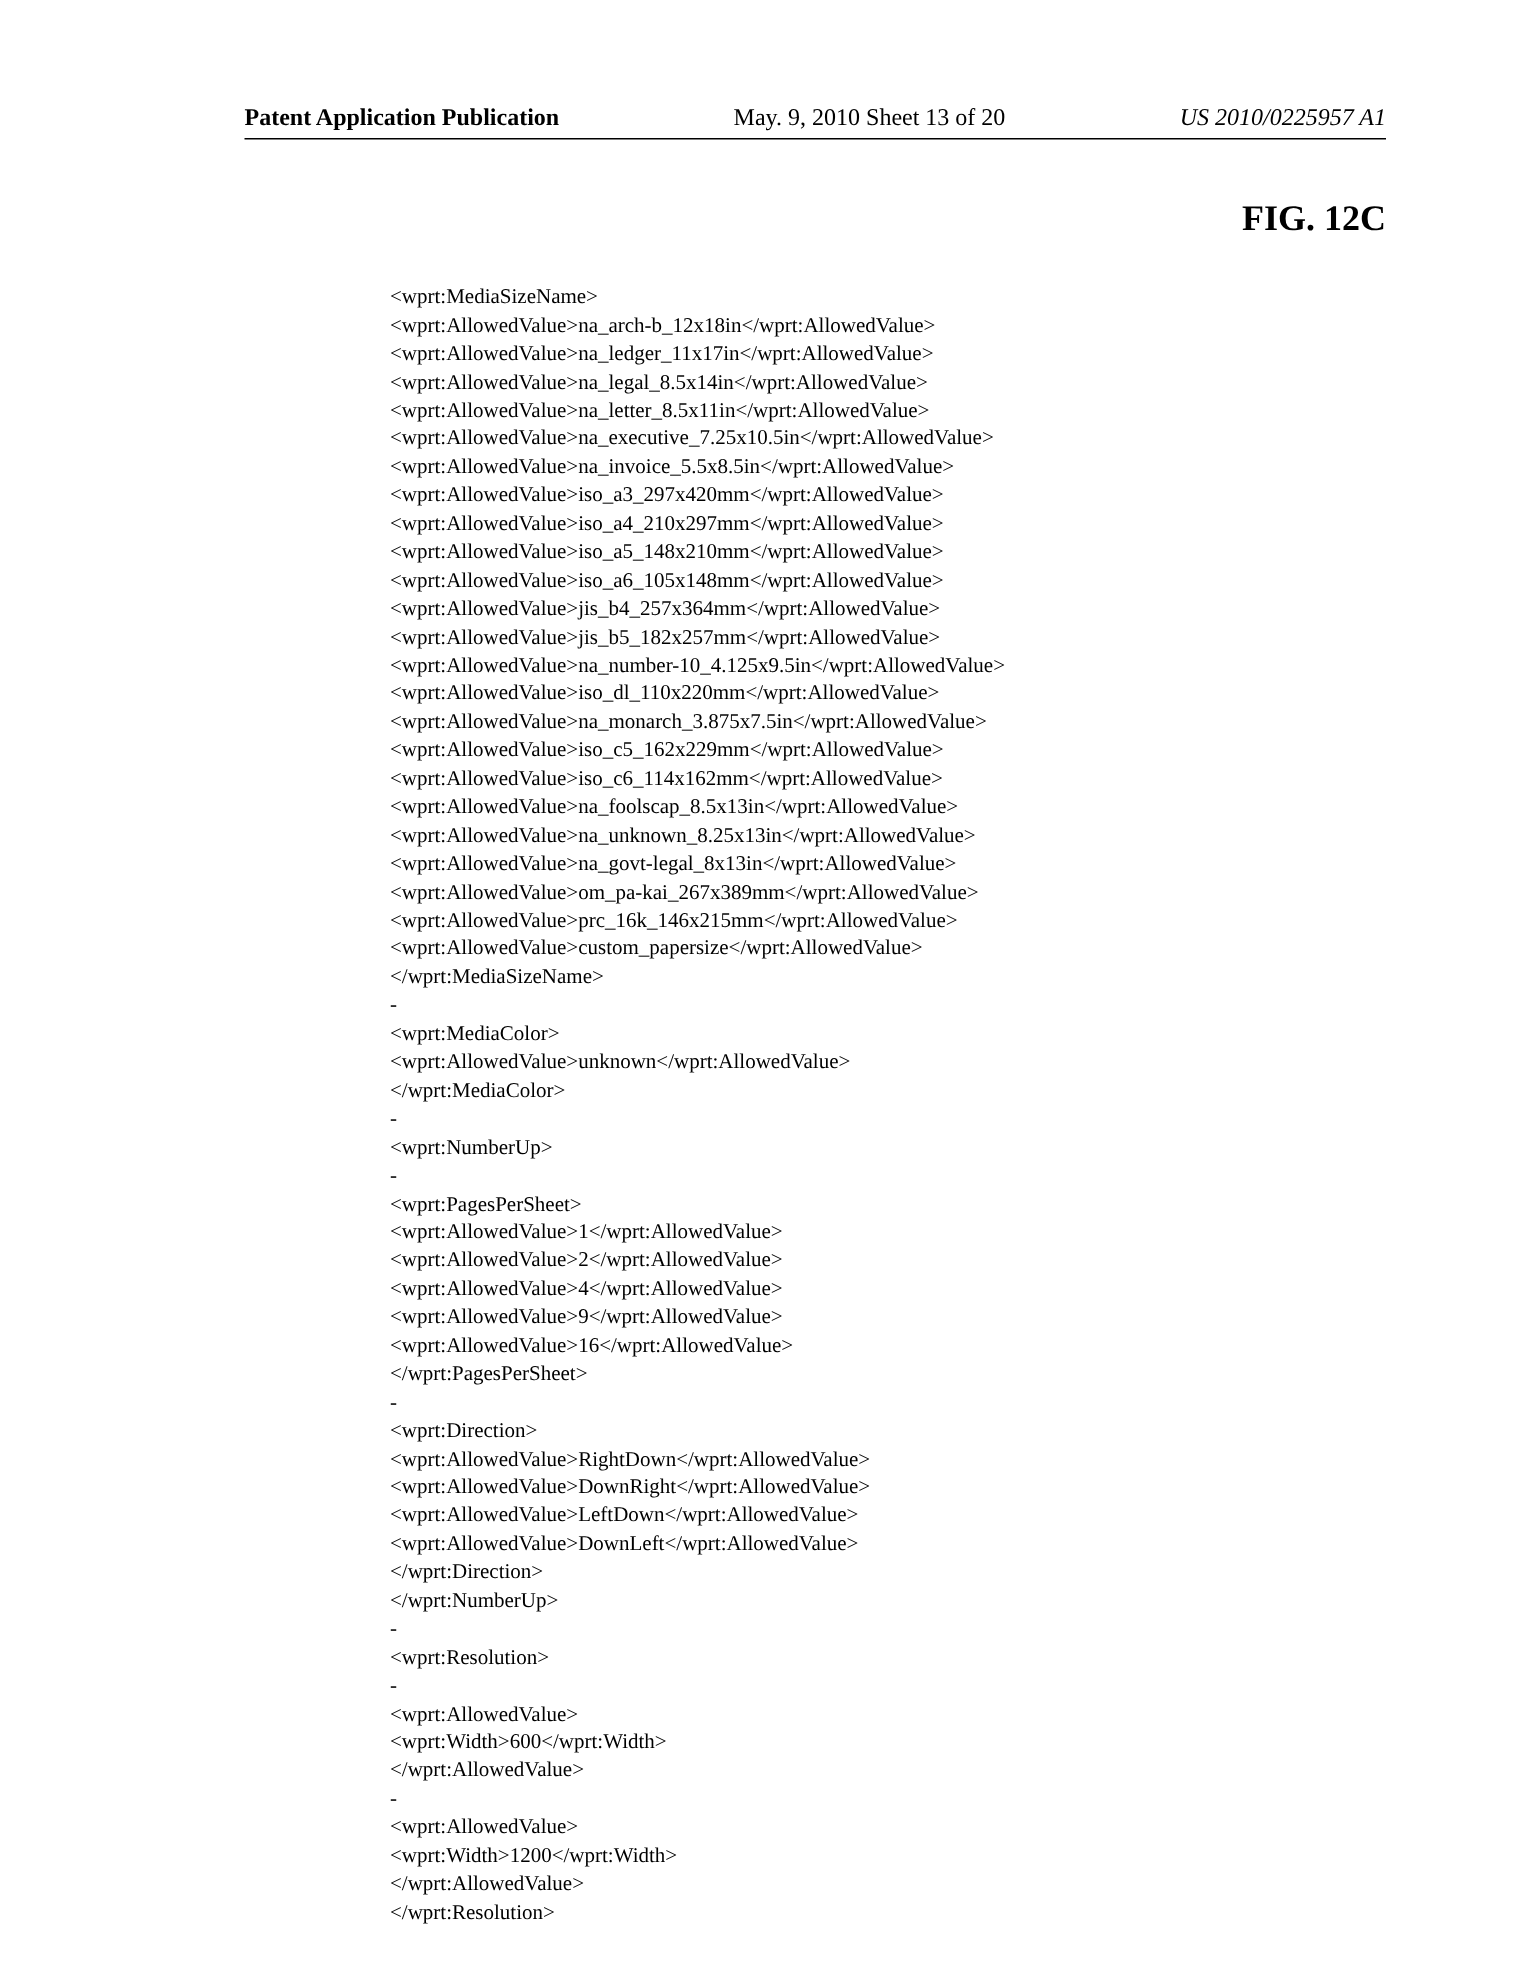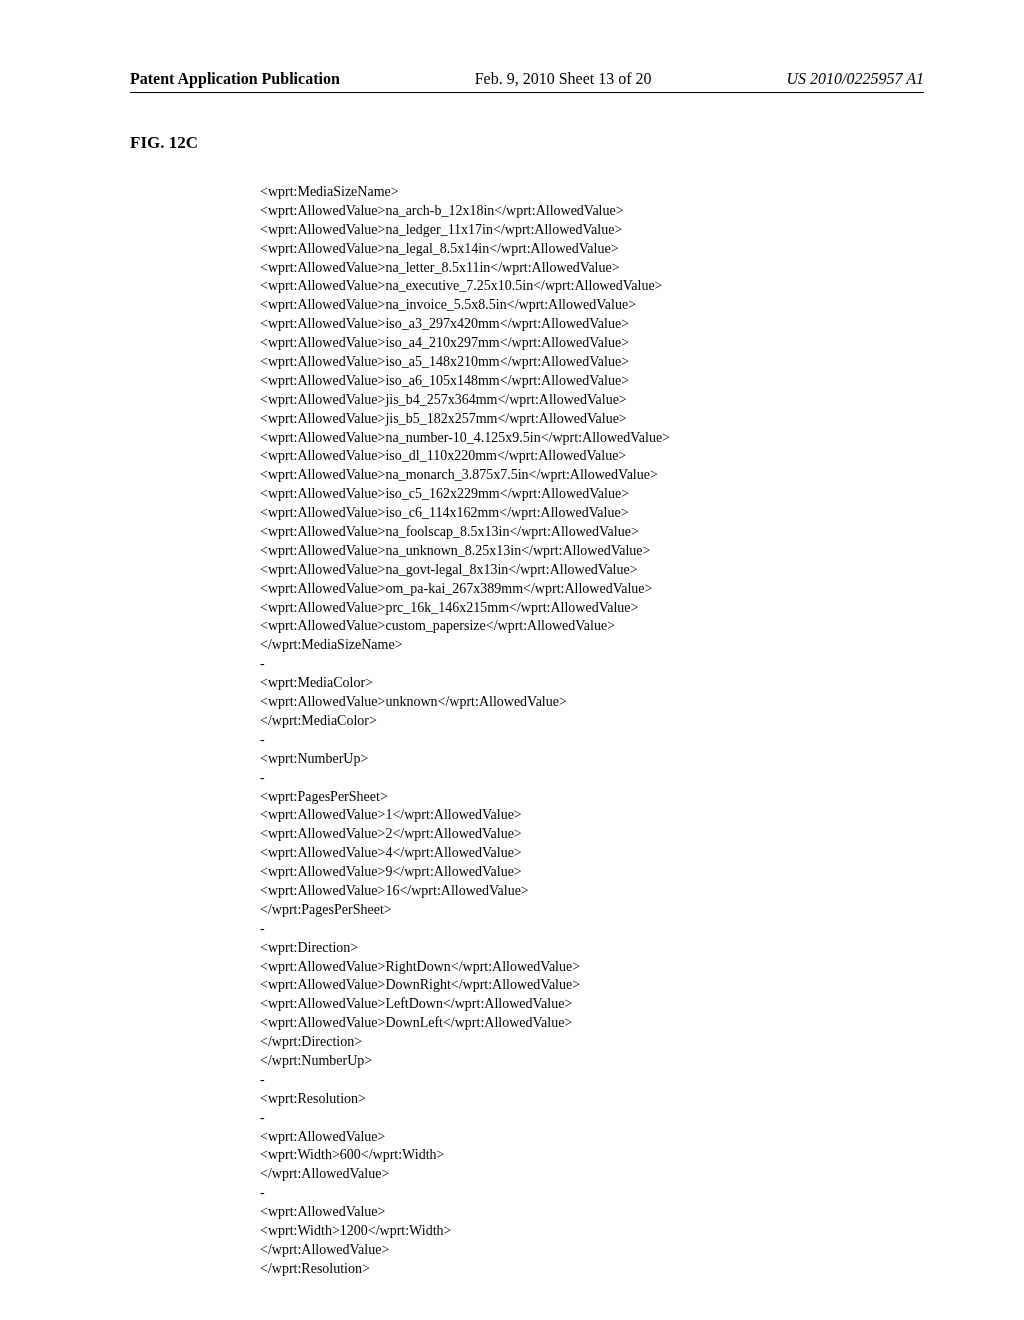--- a/index.html
+++ b/index.html
@@ -16,53 +16,54 @@
     padding: 70px 100px 0 130px;
     box-sizing: border-box;
   }
   .header {
     display: flex;
     justify-content: space-between;
     font-size: 16px;
     padding-bottom: 4px;
     border-bottom: 1px solid #000;
     margin-bottom: 40px;
+    margin-left: 33px;
   }
   .header .left {
     font-weight: bold;
   }
   .header .center {
     font-weight: normal;
   }
   .header .right {
     font-weight: normal;
     font-style: italic;
   }
   .fig-title {
-    text-align: left;
+    text-align: right;
     font-weight: bold;
-    font-size: 17px;
+    font-size: 24px;
     margin-bottom: 30px;
   }
   .code-block {
     font-family: "Times New Roman", Times, serif;
     font-size: 14px;
     line-height: 1.35;
     white-space: pre;
     padding-left: 130px;
   }
 </style>
 </head>
 <body>
 
 <div class="page">
 
   <div class="header">
     <span class="left">Patent Application Publication</span>
-    <span class="center">Feb. 9, 2010  Sheet 13 of 20</span>
+    <span class="center">May. 9, 2010  Sheet 13 of 20</span>
     <span class="right">US 2010/0225957 A1</span>
   </div>
 
   <div class="fig-title">FIG. 12C</div>
 
   <div class="code-block"><span>&lt;wprt:MediaSizeName&gt;</span>
 <span>&lt;wprt:AllowedValue&gt;na_arch-b_12x18in&lt;/wprt:AllowedValue&gt;</span>
 <span>&lt;wprt:AllowedValue&gt;na_ledger_11x17in&lt;/wprt:AllowedValue&gt;</span>
 <span>&lt;wprt:AllowedValue&gt;na_legal_8.5x14in&lt;/wprt:AllowedValue&gt;</span>
 <span>&lt;wprt:AllowedValue&gt;na_letter_8.5x11in&lt;/wprt:AllowedValue&gt;</span>

